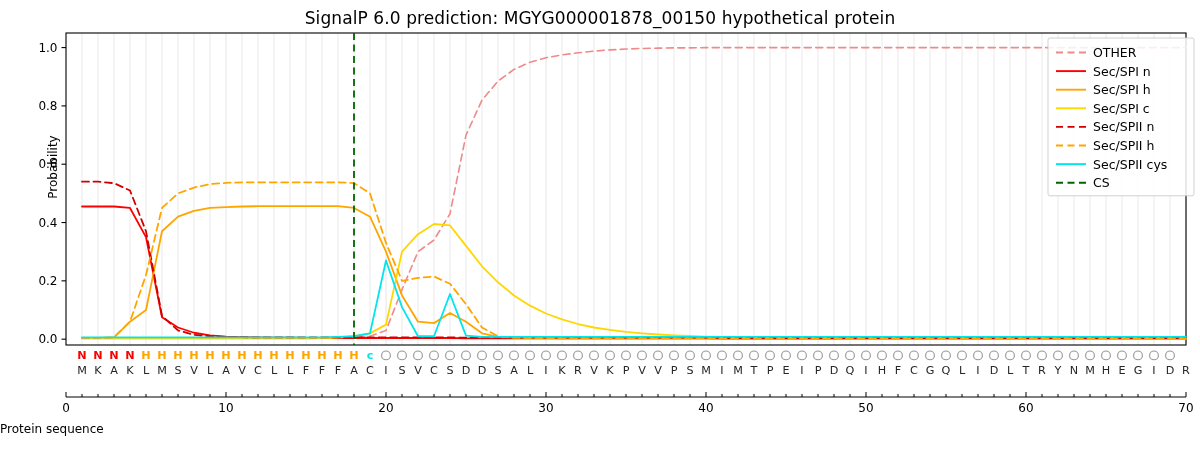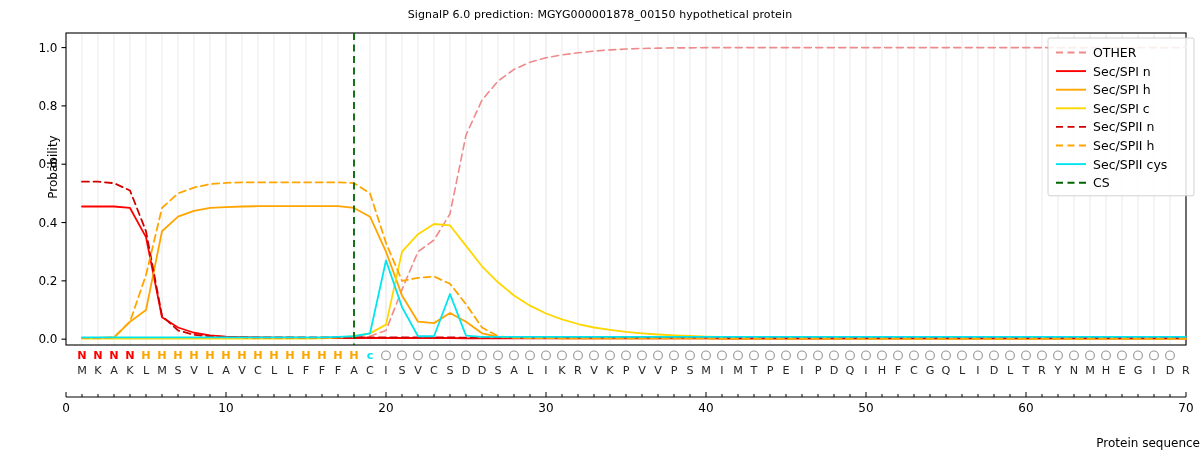--- a/index.html
+++ b/index.html
@@ -1,23 +1,23 @@
 <!DOCTYPE html>
 <html><head>
 <meta charset="utf-8">
 <style>
   html,body{margin:0;padding:0;background:#ffffff;}
   body{width:1200px;height:450px;overflow:hidden;
        font-family:"DejaVu Sans","Liberation Sans",sans-serif;color:#000;}
   #root{position:relative;width:1200px;height:450px;}
   #title{position:absolute;left:0;top:8px;width:1200px;text-align:center;
-         font-size:11px;color:#000;letter-spacing:.1px;}
+         font-size:17px;color:#000;letter-spacing:.1px;}
   #ylabel{position:absolute;left:-7px;top:160px;width:120px;text-align:center;
           font-size:12px;transform:rotate(-90deg);transform-origin:center center;}
-  #xlabel{position:absolute;left:0;top:436px;width:1200px;text-align:right;font-size:12px;}
+  #xlabel{position:absolute;left:0;top:422px;width:1200px;text-align:left;font-size:12px;}
   svg{position:absolute;left:0;top:0;}
   .tlab{font-size:12px;fill:#000;font-family:"DejaVu Sans","Liberation Sans",sans-serif;}
   .seqch{font-size:11.2px;font-family:"DejaVu Sans","Liberation Sans",sans-serif;fill:#262626;}
   .regch{font-size:11.2px;font-weight:bold;font-family:"DejaVu Sans","Liberation Sans",sans-serif;}
   .legtxt{font-size:12.5px;fill:#000;font-family:"DejaVu Sans","Liberation Sans",sans-serif;}
 </style>
 </head>
 <body>
 
 <div id="root">

